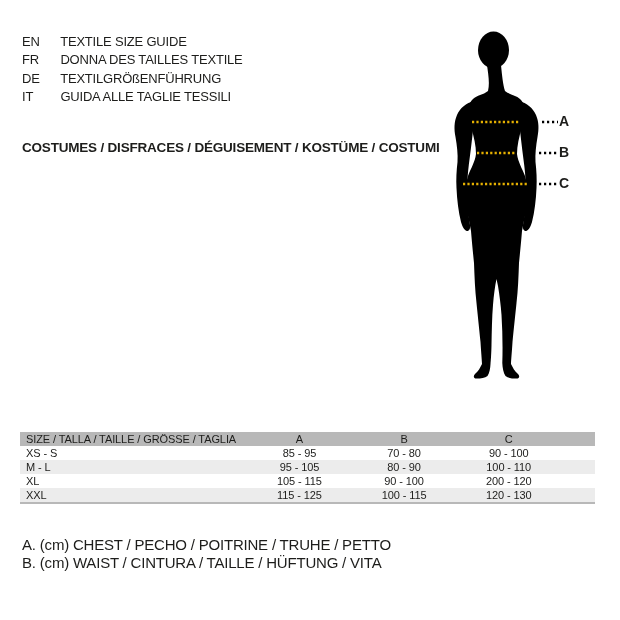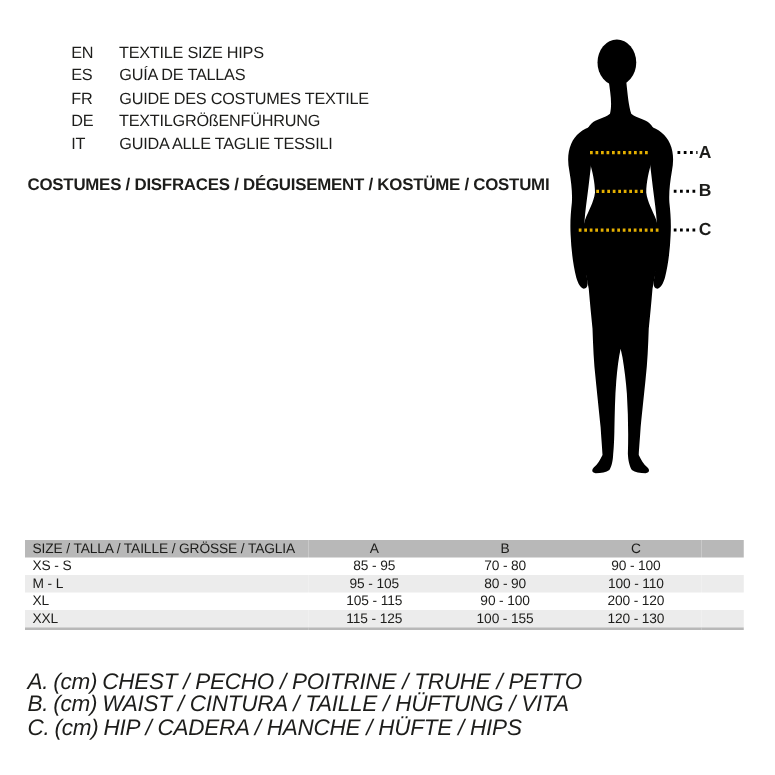--- a/index.html
+++ b/index.html
@@ -3,21 +3,21 @@
 <meta charset="utf-8">
 <style>
   html,body{margin:0;padding:0;background:#fff;}
   .page{
     position:relative;width:620px;height:620px;background:#fff;overflow:hidden;
     font-family:"Liberation Sans",sans-serif;color:var(--c-text,#1d1d1b);
   }
   
   .lang-list{position:absolute;left:22px;top:33px;}
   .lang-row{height:18.3px;line-height:18.3px;font-size:13px;letter-spacing:-0.2px;white-space:nowrap;}
-  .lang-code{display:inline-block;width:35px;margin-left:35px;}
+  .lang-code{display:inline-block;width:35px;}
   
   .category{position:absolute;left:22px;top:140px;font-size:13.5px;font-weight:700;letter-spacing:-0.2px;white-space:nowrap;}
   
   .figure-wrap{position:absolute;left:430px;top:15px;width:190px;height:400px;}
   .sil{fill:var(--c-sil,#000);}
   .yline{stroke:var(--c-accent,#e5b000);stroke-width:2.6;stroke-dasharray:2.2 2.2;fill:none;}
   .pline{stroke:var(--c-pointer,#000);stroke-width:2.4;stroke-dasharray:2.2 2.8;fill:none;}
   .marker{position:absolute;left:559px;font-size:14px;font-weight:700;line-height:17px;}
   .m-a{top:113px;} .m-b{top:144px;} .m-c{top:175px;}
   
@@ -30,40 +30,36 @@
   }
   .size-table th,.size-table td{
     height:14px;line-height:14px;padding:0;font-weight:400;text-align:center;
     overflow:hidden;white-space:nowrap;
   }
   .size-table .left{text-align:left;padding-left:6px;}
   .size-table thead tr{background:var(--c-th,#b8b8b8);}
   .size-table tbody tr:nth-child(even){background:var(--c-alt,#ececec);}
   
   .legend{position:absolute;left:22px;top:536px;}
-  .legend-row{height:18.4px;line-height:18.4px;font-size:18px;letter-spacing:-0.2px;white-space:nowrap;font-style:italic;}
+  .legend-row{height:18.4px;line-height:18.4px;font-size:15px;letter-spacing:-0.2px;white-space:nowrap;}
   .legend-row span{margin-right:4px;}
 </style>
 </head>
 <body>
 
 <div class="page">
 
   <div class="lang-list">
     <div class="lang-row">
       <span class="lang-code">EN</span>
-      <span class="lang-label">TEXTILE SIZE HIPS</span>
-    </div>
-    <div class="lang-row">
-      <span class="lang-code">ES</span>
-      <span class="lang-label">GUÍA DE TALLAS</span>
+      <span class="lang-label">TEXTILE SIZE GUIDE</span>
     </div>
     <div class="lang-row">
       <span class="lang-code">FR</span>
-      <span class="lang-label">GUIDE DES COSTUMES TEXTILE</span>
+      <span class="lang-label">DONNA DES TAILLES TEXTILE</span>
     </div>
     <div class="lang-row">
       <span class="lang-code">DE</span>
       <span class="lang-label">TEXTILGRÖßENFÜHRUNG</span>
     </div>
     <div class="lang-row">
       <span class="lang-code">IT</span>
       <span class="lang-label">GUIDA ALLE TAGLIE TESSILI</span>
     </div>
   </div>
@@ -166,32 +162,29 @@
       <tr>
         <td class="left">XL</td>
         <td>105 - 115</td>
         <td>90 - 100</td>
         <td>200 - 120</td>
         <td></td>
       </tr>
       <tr>
         <td class="left">XXL</td>
         <td>115 - 125</td>
-        <td>100 - 155</td>
+        <td>100 - 115</td>
         <td>120 - 130</td>
         <td></td>
       </tr>
     </tbody>
   </table>
 
   <div class="legend">
     <div class="legend-row">
       <span>A.</span><span>(cm)</span><span>CHEST / PECHO / POITRINE / TRUHE / PETTO</span>
     </div>
     <div class="legend-row">
       <span>B.</span><span>(cm)</span><span>WAIST / CINTURA / TAILLE / HÜFTUNG / VITA</span>
     </div>
-    <div class="legend-row">
-      <span>C.</span><span>(cm)</span><span>HIP / CADERA / HANCHE / HÜFTE / HIPS</span>
-    </div>
   </div>
 
 </div>
 
 </body></html>

